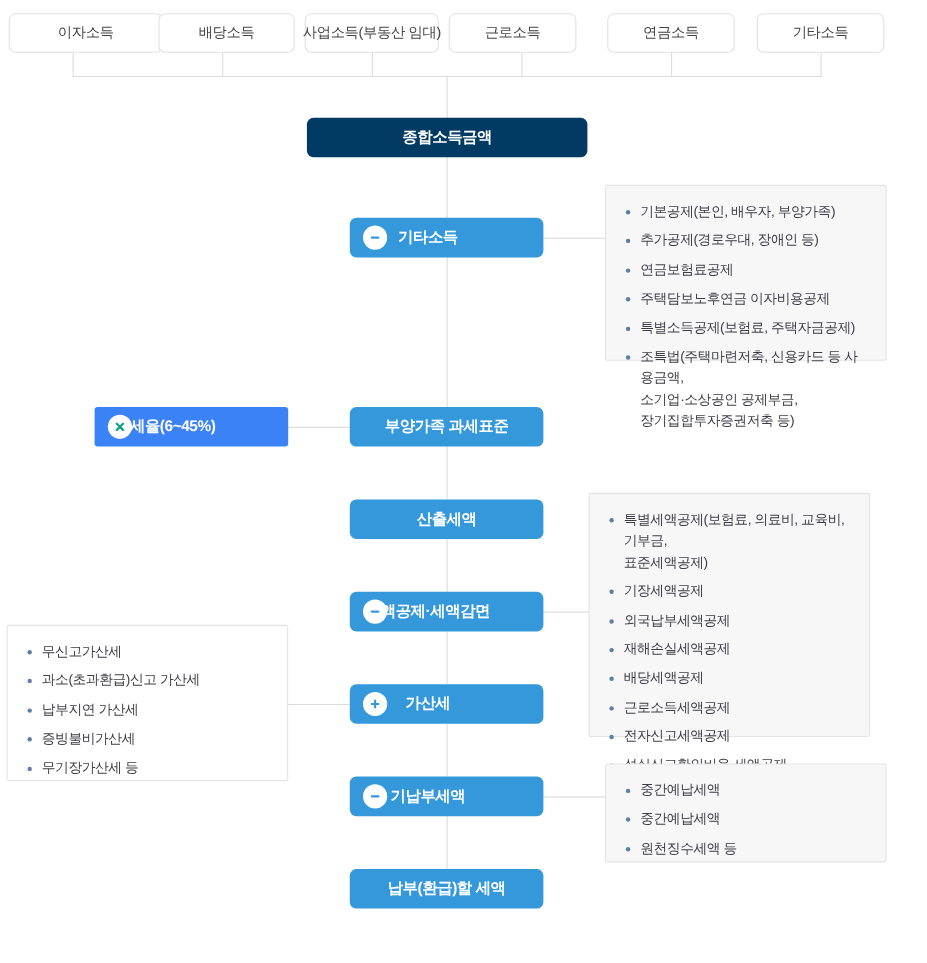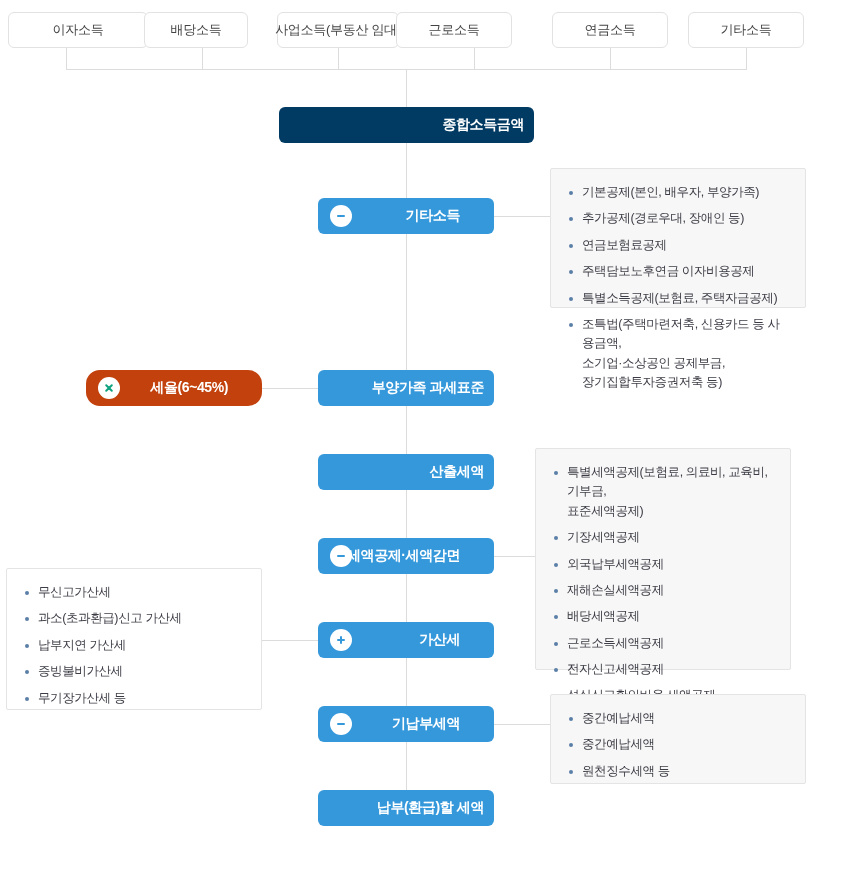--- a/index.html
+++ b/index.html
@@ -57,25 +57,25 @@
     align-items: center;
     box-sizing: border-box;
     color: #ffffff;
     font-size: 14px;
     font-weight: bold;
     letter-spacing: -0.4px;
     white-space: nowrap;
   }
   .pill .pill-label {
     flex: 1;
-    text-align: right;
+    text-align: center;
   }
   .pill.navy  { background: #013a63; }
   .pill.blue  { background: #3498db; }
-  .pill.green { background: #c2410c; border-radius: 14px; }
+  .pill.green { background: #3b82f6; border-radius: 3px; }
 
   
   .pill.plain .pill-label { padding: 0 10px; }
 
   
   .pill.has-icon .pill-label {
     padding-right: 34px;
   }
   .op-icon {
     position: absolute;
@@ -159,27 +159,27 @@
 
   <div class="line h" style="left:494px; top:556px; width:56px;"></div>
 
   <div class="line h" style="left:262px; top:640px; width:56px;"></div>
 
   <div class="line h" style="left:494px; top:724px; width:56px;"></div>
 
   <div class="src-box" style="left:8px; top:12px; width:140px;">
     <span>이자소득</span>
   </div>
-  <div class="src-box" style="left:144px; top:12px; width:104px;">
+  <div class="src-box" style="left:144px; top:12px; width:124px;">
     <span>배당소득</span>
   </div>
   <div class="src-box" style="left:277px; top:12px; width:122px;">
     <span>사업소득(부동산 임대)</span>
   </div>
-  <div class="src-box" style="left:396px; top:12px; width:116px;">
+  <div class="src-box" style="left:408px; top:12px; width:116px;">
     <span>근로소득</span>
   </div>
   <div class="src-box" style="left:552px; top:12px; width:116px;">
     <span>연금소득</span>
   </div>
   <div class="src-box" style="left:688px; top:12px; width:116px;">
     <span>기타소득</span>
   </div>
 
   <div class="pill navy plain" style="left:279px; top:107px; width:255px;">
@@ -237,21 +237,21 @@
           <rect x="2" y="5" width="8" height="2" rx="1" fill="#3498db"></rect>
         </svg>
     </span>
     <span class="pill-label">기납부세액</span>
   </div>
 
   <div class="pill blue plain" style="left:318px; top:790px; width:176px;">
     <span class="pill-label">납부(환급)할 세액</span>
   </div>
 
-  <div class="list-box" style="left:550px; top:168px; width:256px; height:140px;">
+  <div class="list-box" style="left:550px; top:168px; width:256px; height:160px;">
     <ul>
         <li>기본공제(본인, 배우자, 부양가족)</li>
         <li>추가공제(경로우대, 장애인 등)</li>
         <li>연금보험료공제</li>
         <li>주택담보노후연금 이자비용공제</li>
         <li>특별소득공제(보험료, 주택자금공제)</li>
         <li>조특법(주택마련저축, 신용카드 등 사용금액,<br>소기업·소상공인 공제부금,<br>장기집합투자증권저축 등)</li>
       </ul>
   </div>
 

